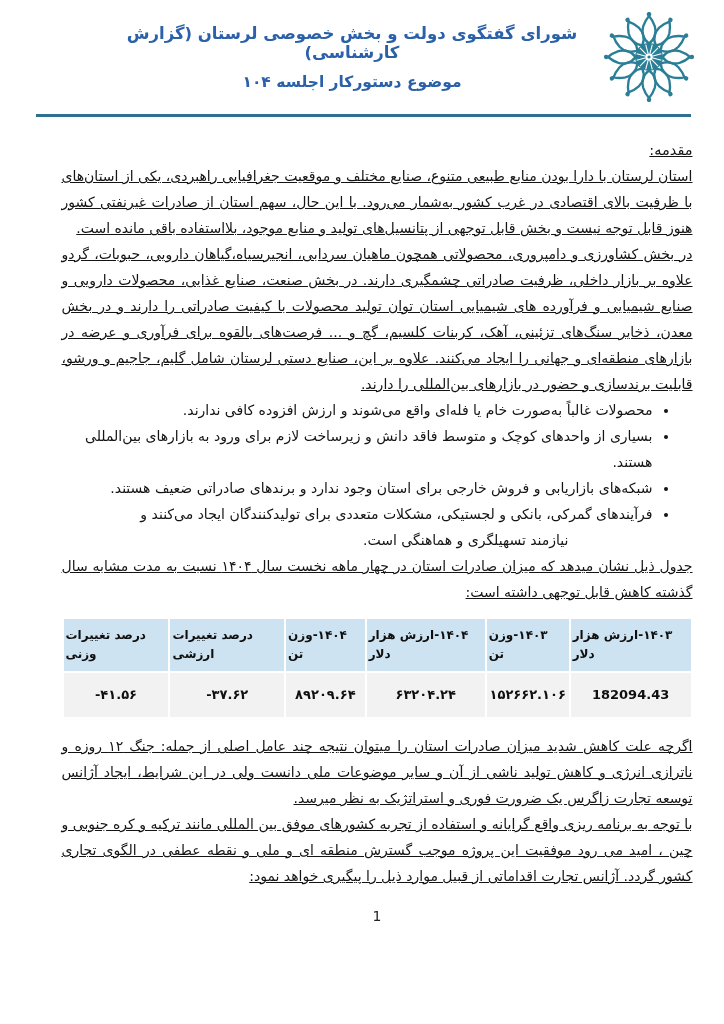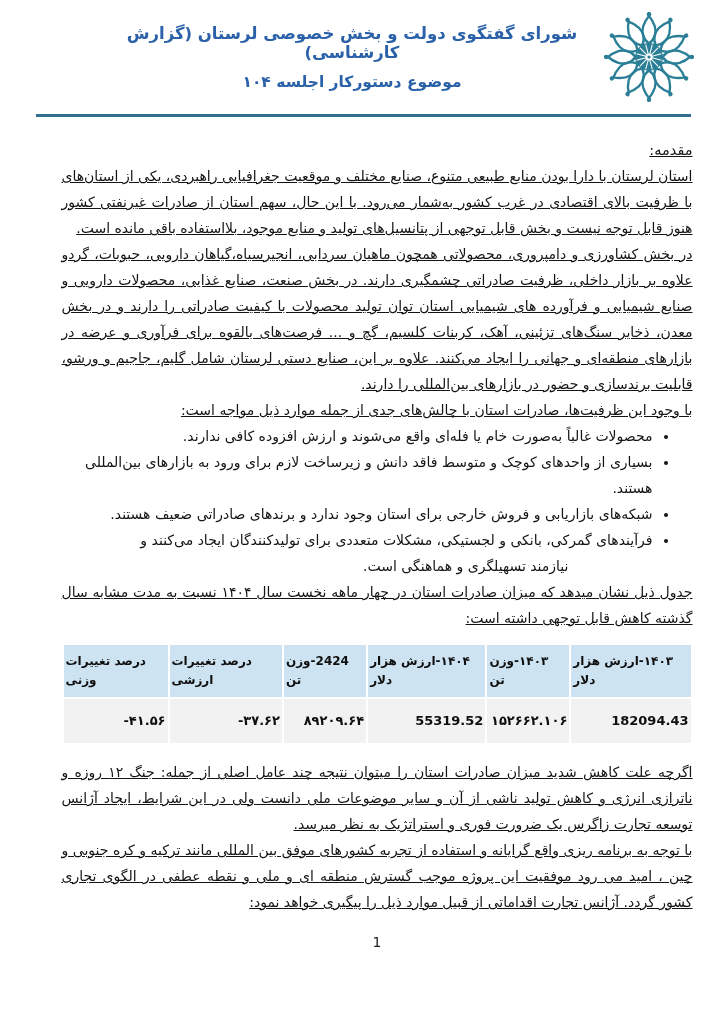--- a/index.html
+++ b/index.html
@@ -22,21 +22,21 @@
   ul.challenges{margin:0;padding:0 40px 0 0;list-style-type:disc;}
   ul.challenges li{text-align:justify;}
   .indent-deep{margin-right:84px;}
   
   table.exports{width:100%;border-collapse:separate;border-spacing:2.5px;margin:12px 0 14px -6px;}
   table.exports th{
     background:#cde3f1;font-size:12px;font-weight:bold;text-align:left;
     vertical-align:middle;padding:4px 2px;line-height:1.6;height:44px;color:#0f0f0f;
   }
   table.exports td{
-    background:#f2f2f2;font-size:13px;font-weight:bold;text-align:right;
+    background:#f2f2f2;font-size:13px;font-weight:bold;text-align:center;
     direction:ltr;padding:9px 2px;color:#0f0f0f;
   }
   .page-number{text-align:center;font-size:14px;margin-top:14px;color:#222;}
 </style>
 </head>
 <body>
 
 <div class="page">
 
   <div class="header">
@@ -83,21 +83,20 @@
       <div class="title2">موضوع دستورکار اجلسه ۱۰۴</div>
     </div>
   </div>
   <hr class="rule">
 
   <div class="content">
 
     <div class="intro-heading">مقدمه:</div>
     <p>استان لرستان با دارا بودن منابع طبیعی متنوع، صنایع مختلف و موقعیت جغرافیایی راهبردی، یکی از استان‌های با ظرفیت بالای اقتصادی در غرب کشور به‌شمار می‌رود. با این حال، سهم استان از صادرات غیرنفتی کشور هنوز قابل توجه نیست و بخش قابل توجهی از پتانسیل‌های تولید و منابع موجود، بلااستفاده باقی مانده است.</p>
     <p>در بخش کشاورزی و دامپروری، محصولاتی همچون ماهیان سردابی، انجیرسیاه،گیاهان دارویی، حبوبات، گردو علاوه بر بازار داخلی، ظرفیت صادراتی چشمگیری دارند. در بخش صنعت، صنایع غذایی، محصولات دارویی و صنایع شیمیایی و فرآورده های شیمیایی استان توان تولید محصولات با کیفیت صادراتی را دارند و در بخش معدن، ذخایر سنگ‌های تزئینی، آهک، کربنات کلسیم، گچ و ... فرصت‌های بالقوه برای فرآوری و عرضه در بازارهای منطقه‌ای و جهانی را ایجاد می‌کنند. علاوه بر این، صنایع دستی لرستان شامل گلیم، جاجیم و ورشو، قابلیت برندسازی و حضور در بازارهای بین‌المللی را دارند.</p>
-    <p>با وجود این ظرفیت‌ها، صادرات استان با چالش‌های جدی از جمله موارد ذیل مواجه است:</p>
 
     <ul class="challenges">
       <li>
         <span>محصولات غالباً به‌صورت خام یا فله‌ای واقع می‌شوند و ارزش افزوده کافی ندارند.</span>
       </li>
       <li>
         <span>بسیاری از واحدهای کوچک و متوسط فاقد دانش و زیرساخت لازم برای ورود به بازارهای بین‌المللی</span><br>
         <span>هستند.</span>
       </li>
       <li>
@@ -110,30 +109,30 @@
     </ul>
 
     <p>جدول ذیل نشان میدهد که میزان صادرات استان در چهار ماهه نخست سال ۱۴۰۴ نسبت به مدت مشابه سال گذشته کاهش قابل توجهی داشته است:</p>
 
     <table class="exports">
       <thead>
         <tr>
           <th>۱۴۰۳-ارزش هزار دلار</th>
           <th>۱۴۰۳-وزن تن</th>
           <th>۱۴۰۴-ارزش هزار دلار</th>
-          <th>2424-وزن تن</th>
+          <th>۱۴۰۴-وزن تن</th>
           <th>درصد تغییرات ارزشی</th>
           <th>درصد تغییرات وزنی</th>
         </tr>
       </thead>
       <tbody>
         <tr>
           <td>182094.43</td>
           <td>۱۵۲۶۶۲.۱۰۶</td>
-          <td>55319.52</td>
+          <td>۶۳۲۰۴.۲۴</td>
           <td>۸۹۲۰۹.۶۴</td>
           <td>-۳۷.۶۲</td>
           <td>-۴۱.۵۶</td>
         </tr>
       </tbody>
     </table>
 
     <p>اگرچه علت کاهش شدید میزان صادرات استان را میتوان نتیجه چند عامل اصلی از جمله: جنگ ۱۲ روزه و ناترازی انرژی و کاهش تولید ناشی از آن و سایر موضوعات ملی دانست ولی در این شرایط، ایجاد آژانس توسعه تجارت زاگرس یک ضرورت فوری و استراتژیک به نظر میرسد.</p>
     <p>با توجه به برنامه ریزی واقع گرایانه و استفاده از تجربه کشورهای موفق بین المللی مانند ترکیه و کره جنوبی و چین ، امید می رود موفقیت این پروژه موجب گسترش منطقه ای و ملی و نقطه عطفی در الگوی تجاری کشور گردد. آژانس تجارت اقداماتی از قبیل موارد ذیل را پیگیری خواهد نمود:</p>
 

